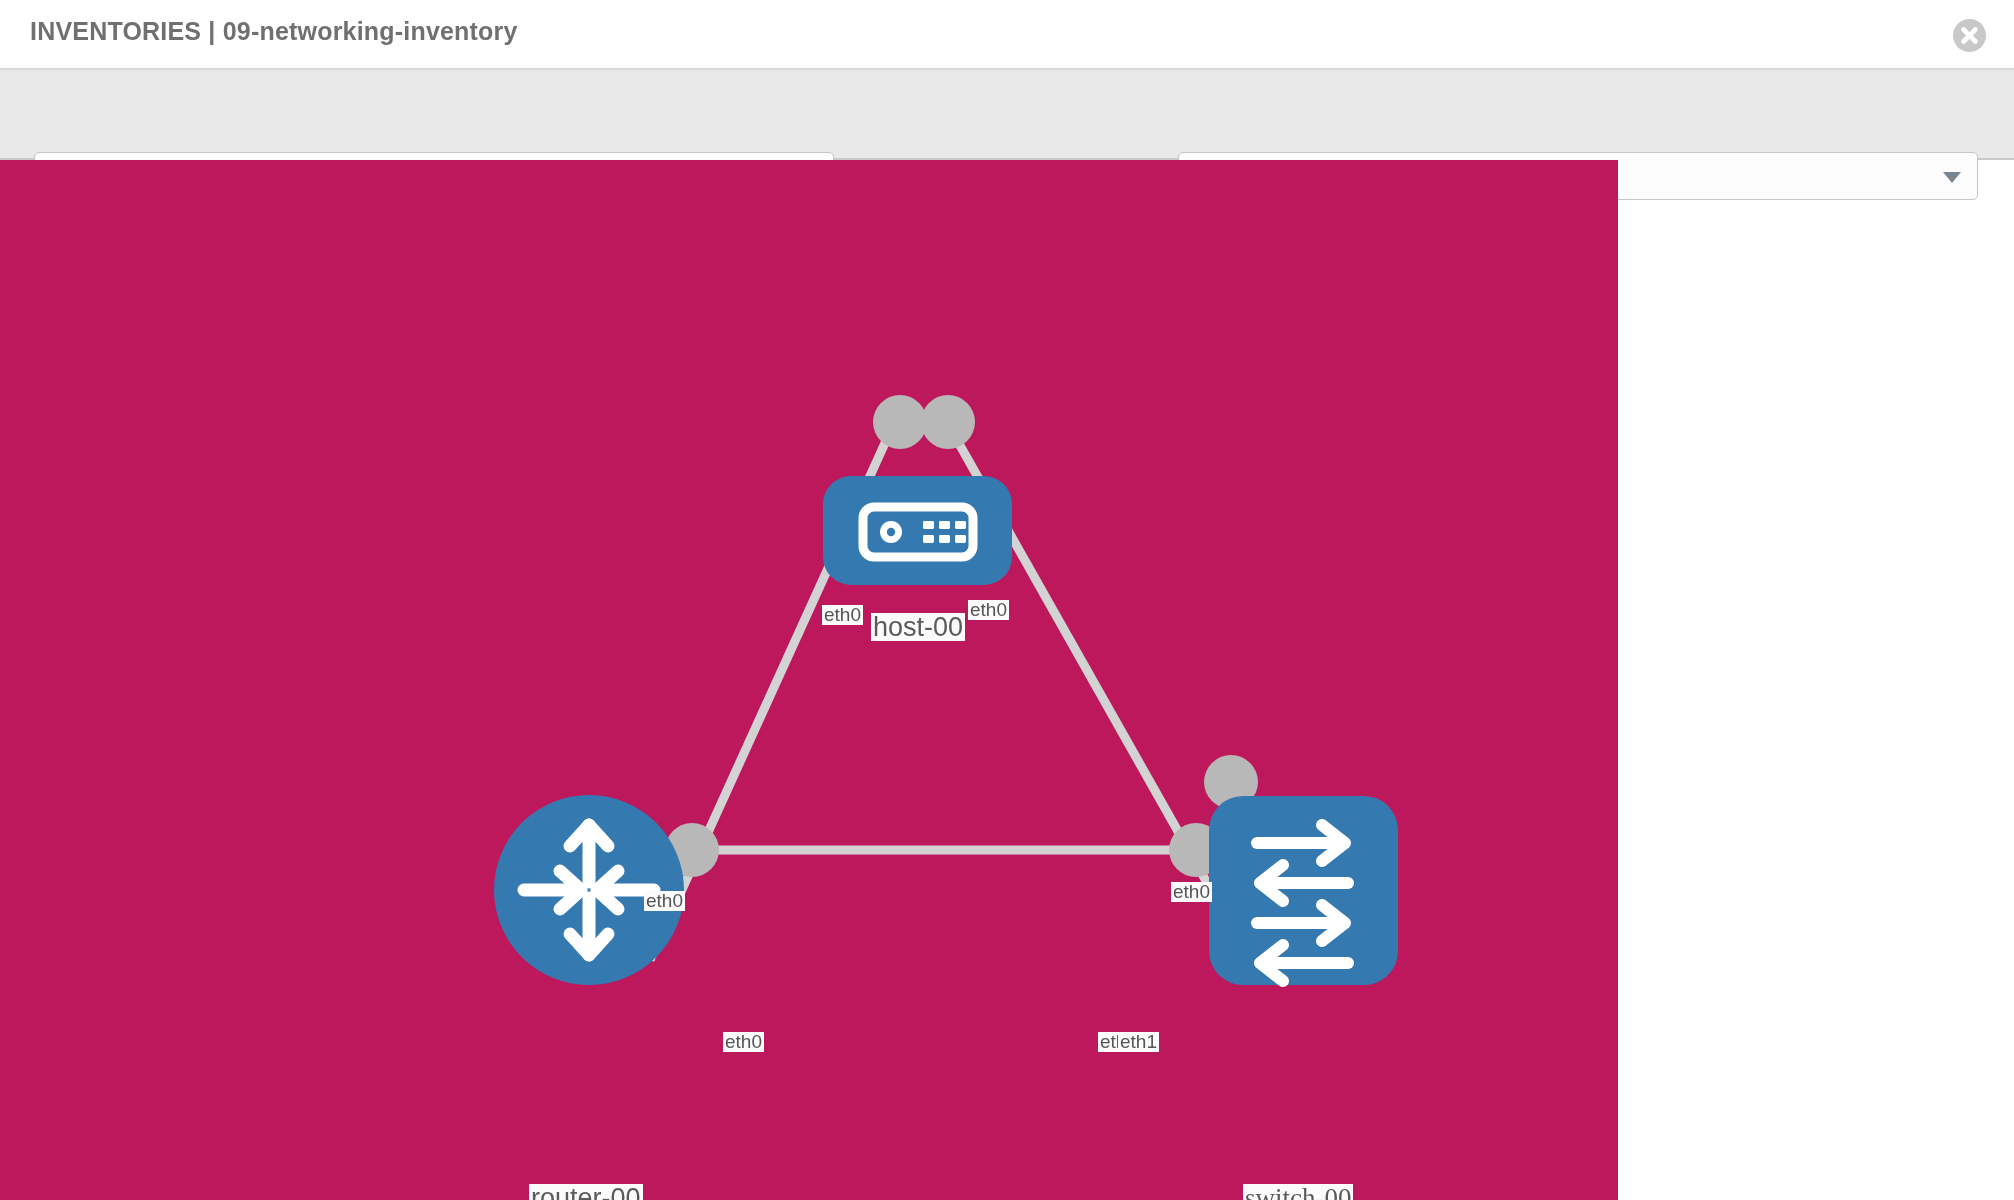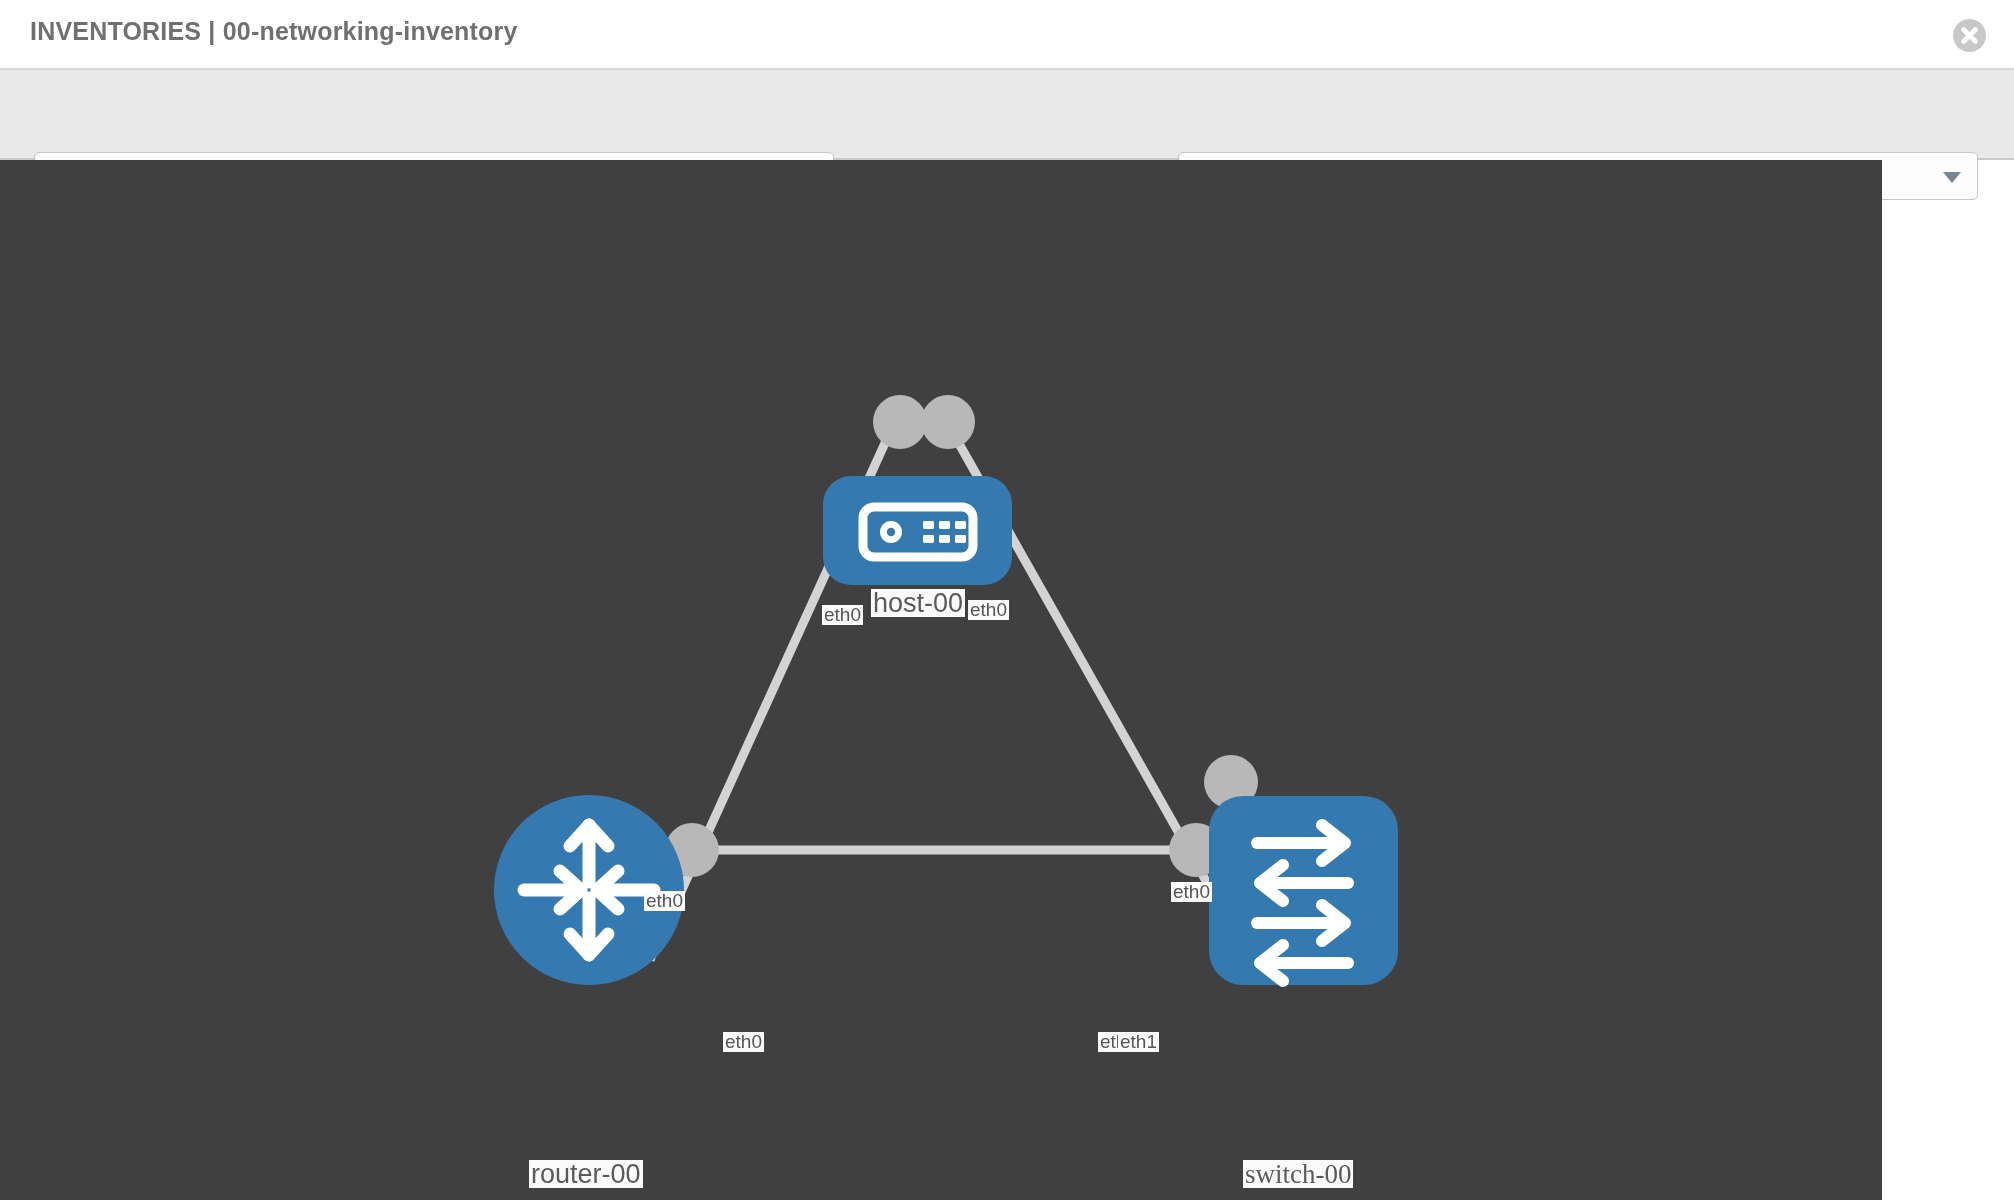--- a/index.html
+++ b/index.html
@@ -105,43 +105,44 @@
     height: 40px;
     cursor: pointer;
   }
   #wrench-icon-btn { left: 1043px; }
   #key-icon-btn    { left: 1110px; }
 
   
   #canvas {
     position: absolute;
     left: 0; top: 160px;
-    width: 1882px;
+    width: 1618px;
     height: 1040px;
-    background: #404040;
+    background: #be185d;
     overflow: hidden;
     padding-left: 22px;
   }
 
   #graph-svg {
     position: absolute;
     left: 0; top: 0;
     width: 2014px;
     height: 1040px;
   }
 
   
   .node-label {
     position: absolute;
     font-size: 27px;
     color: #5a5a5a;
     background: #fbfbfb;
     white-space: nowrap;
     padding: 0 2px;
     line-height: 1.05;
+    margin-top: 24px;
   }
 
   .link-label {
     position: absolute;
     font-size: 19px;
     color: #555555;
     background: #fbfbfb;
     white-space: nowrap;
     padding: 0 2px;
     line-height: 1.05;
@@ -220,21 +221,21 @@
     border-radius: 50%;
     cursor: pointer;
   }
 </style>
 </head>
 <body>
 
 <div id="app">
 
   <div id="header">
-    <div id="page-title">INVENTORIES | 00-networking-inventory</div>
+    <div id="page-title">INVENTORIES | 09-networking-inventory</div>
 
     <div id="close-button">
       <svg width="33" height="33" viewBox="0 0 33 33">
         <circle cx="16.5" cy="16.5" r="16.5" fill="#c8c8c8"></circle>
         <path d="M10.5 10.5 L22.5 22.5 M22.5 10.5 L10.5 22.5" stroke="#ffffff" stroke-width="4.6" stroke-linecap="round"></path>
       </svg>
     </div>
   </div>
 
   <div id="toolbar">

